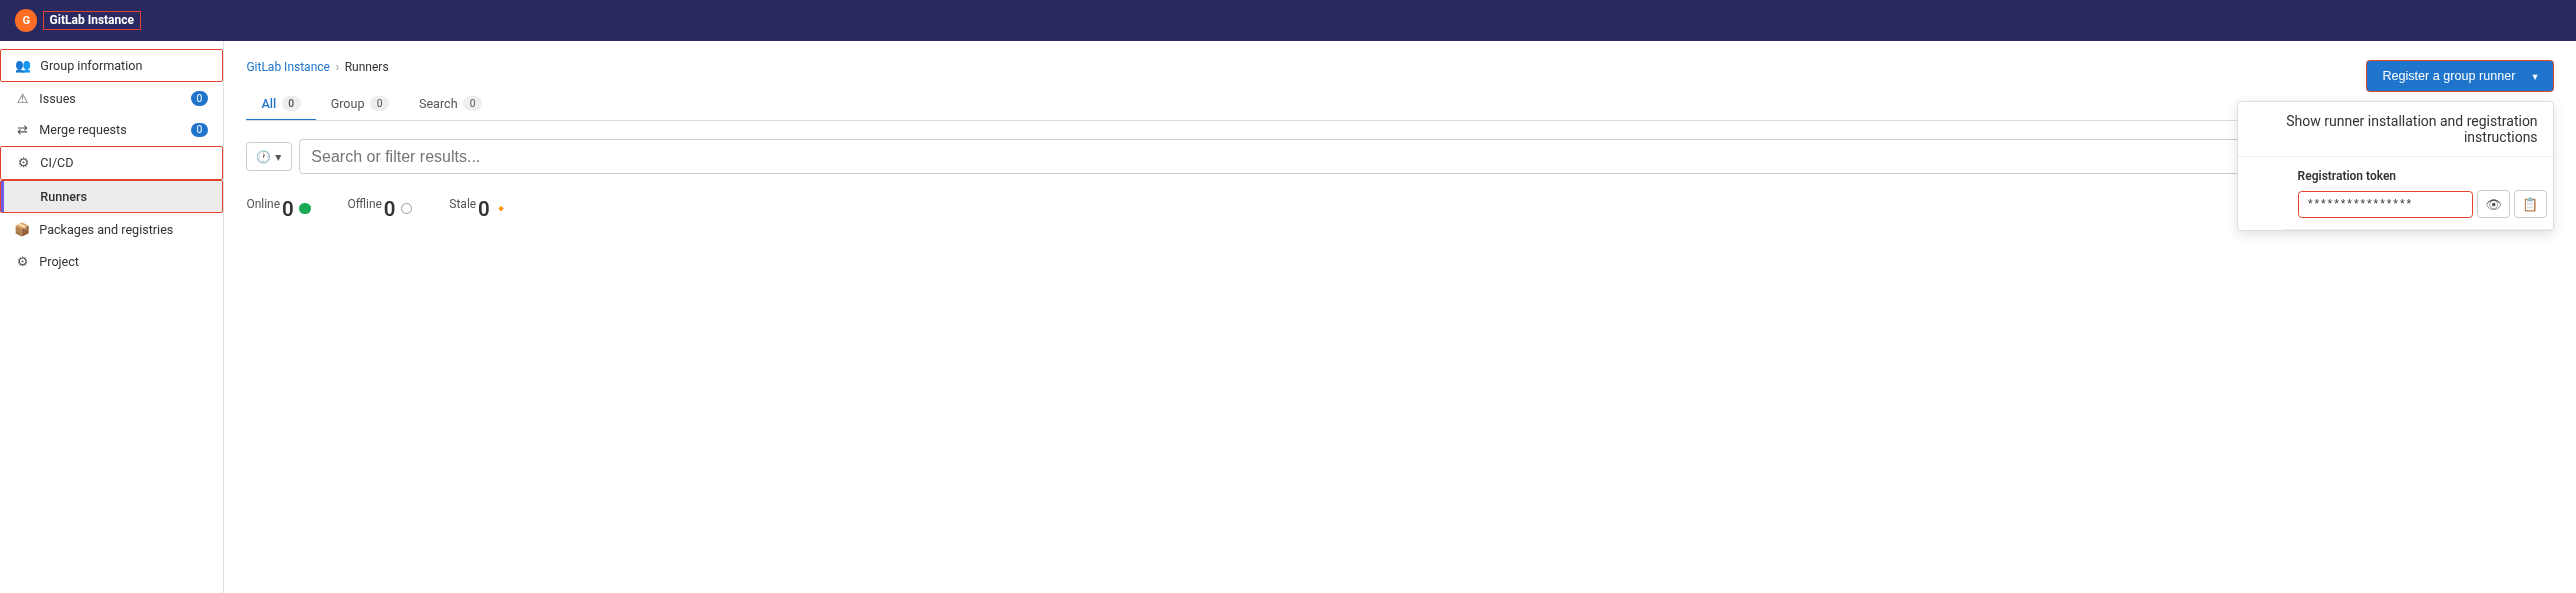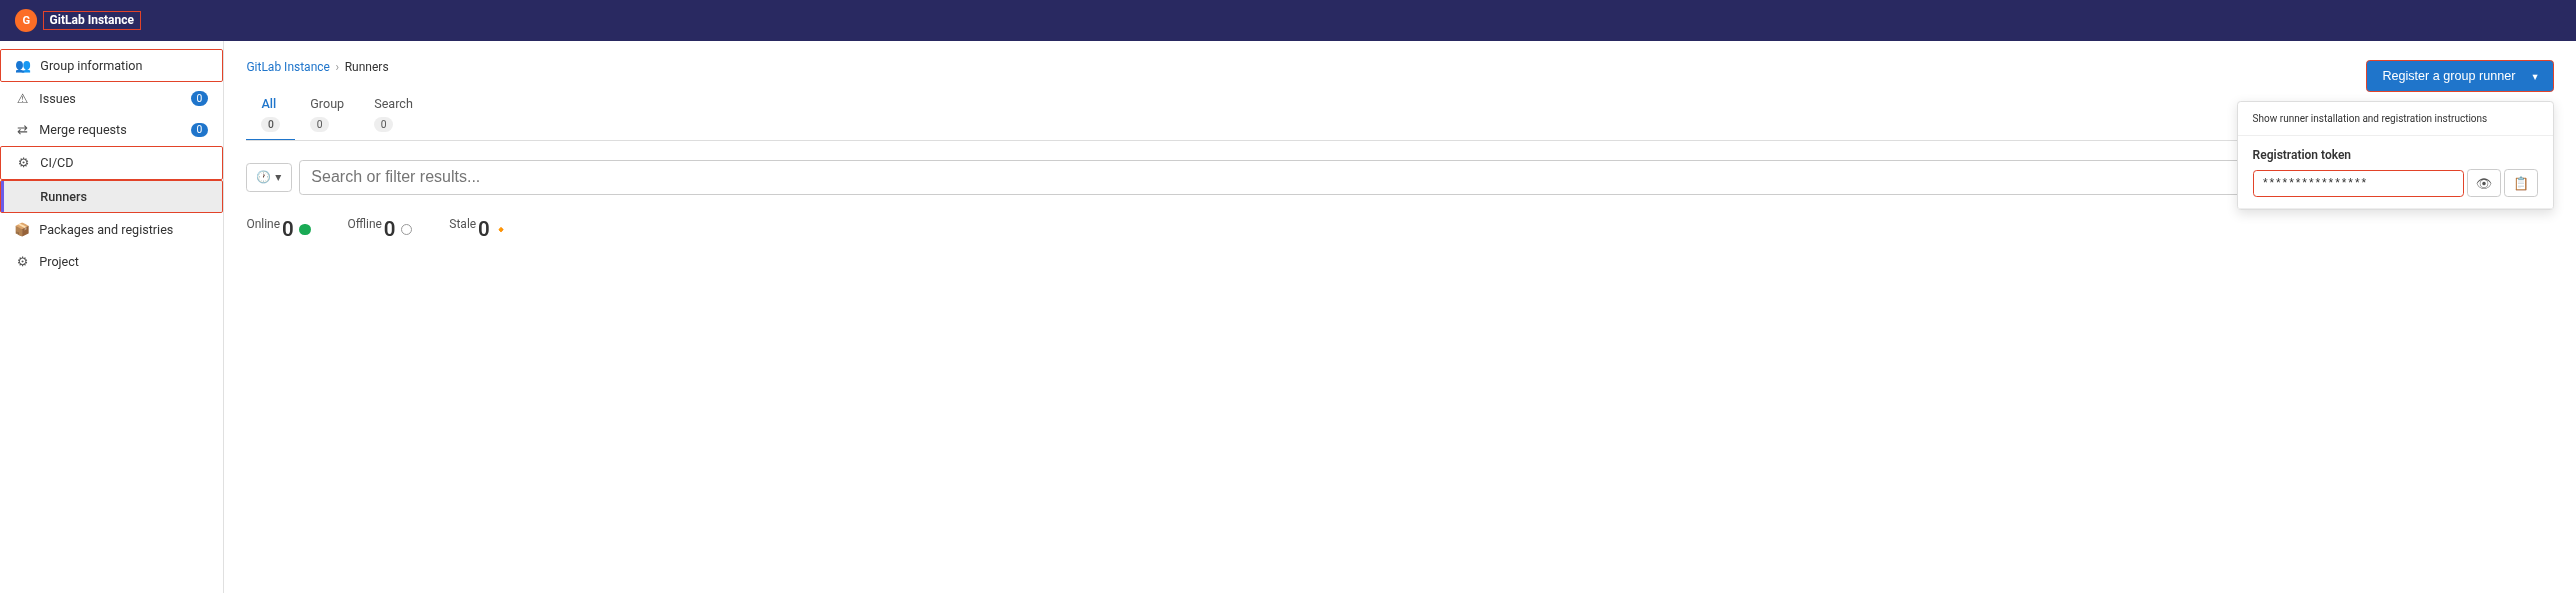--- a/index.html
+++ b/index.html
@@ -125,21 +125,20 @@
     }
     .tab {
       padding: 7.5px 15px;
       cursor: pointer;
       font-size: 12.6px;
       color: #555;
       border-bottom: 1.9px solid transparent;
       display: flex;
       align-items: flex-start;
       gap: 5.6px;
-      flex-direction: column;
     }
     .tab.active {
       color: #1f75cb;
       border-bottom: 1.9px solid #1f75cb;
       font-weight: 500;
     }
     .tab-count {
       background: #eee;
       color: #555;
       border-radius: 9.3px;
@@ -275,28 +274,30 @@
       border: 0.9px solid #ddd;
       border-radius: 3.7px;
       width: 317px;
       box-shadow: 0 3.7px 11.2px rgba(0,0,0,0.12);
       z-index: 50;
       padding: 0;
     }
     .dropdown-item-link {
       display: block;
       padding: 11.2px 15px;
-      font-size: 10px;
+      font-size: 14px;
       color: #333;
       cursor: pointer;
       border-bottom: 0.9px solid #eee;
+      text-align: right;
     }
     .dropdown-section {
       padding: 11.2px 15px;
       border-bottom: 0.9px solid #eee;
+      margin-left: 45px;
     }
     .dropdown-section-title {
       font-size: 12px;
       font-weight: 600;
       color: #333;
       margin-bottom: 7.5px;
     }
     .token-row {
       display: flex;
       align-items: center;

